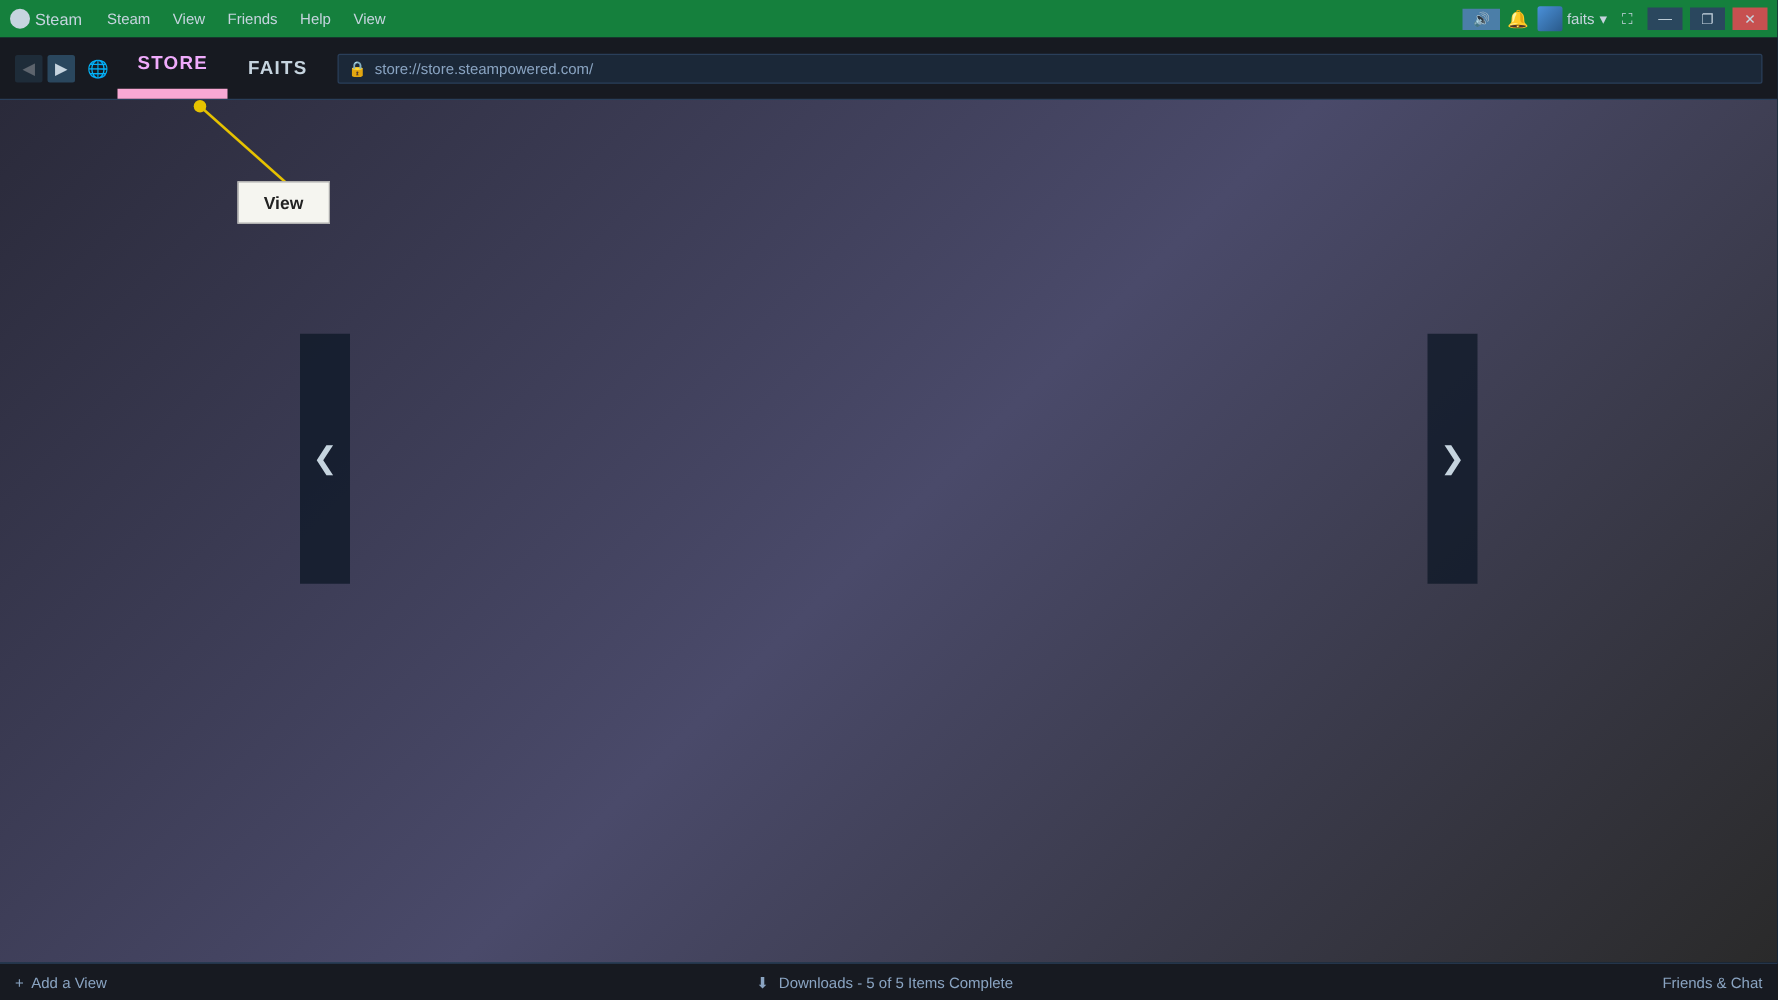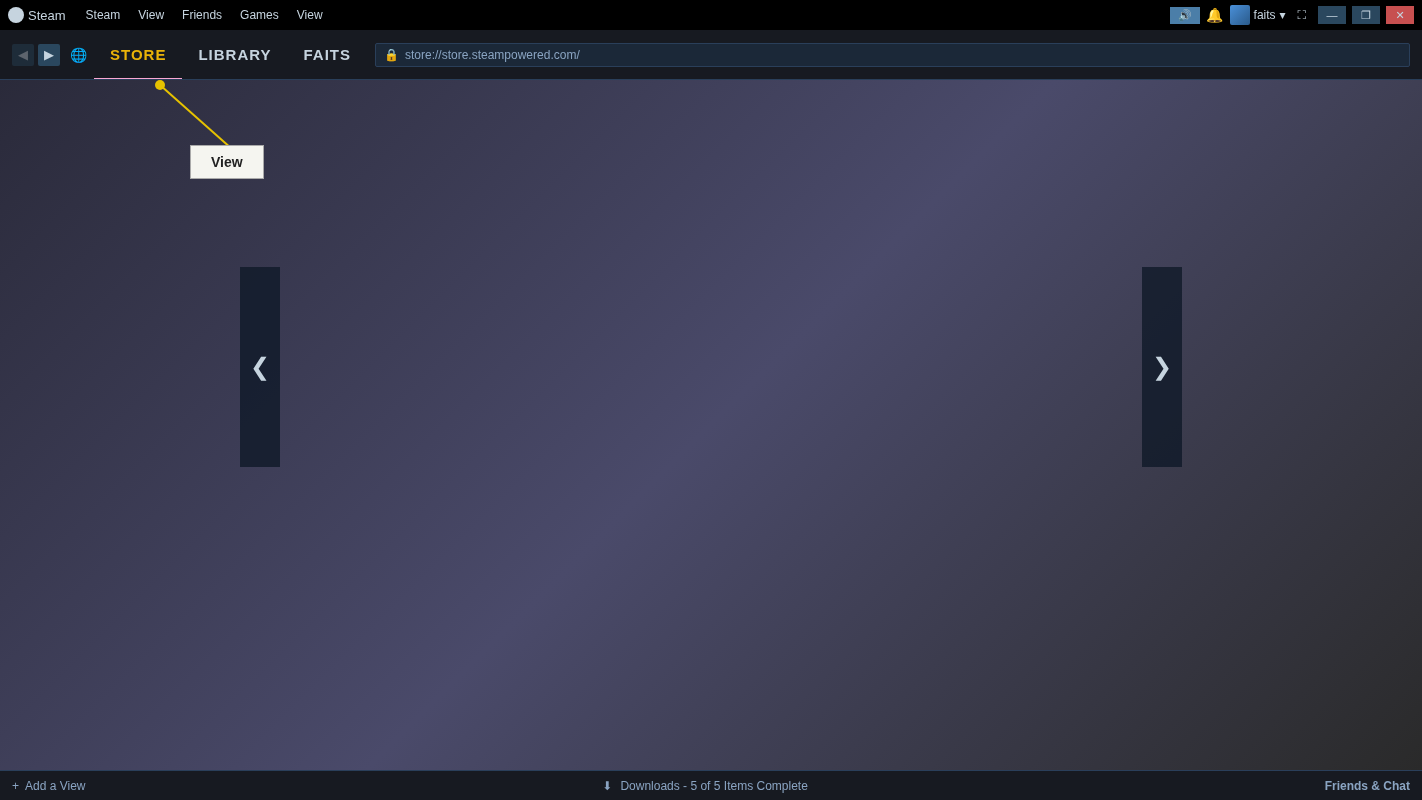--- a/index.html
+++ b/index.html
@@ -10,21 +10,21 @@
       font-family: 'Arial', sans-serif;
       color: #c6d4df;
       overflow: hidden;
       position: relative;
     }
 
     
     .title-bar {
       display: flex;
       align-items: center;
-      background: #000000;
+      background: #15803d;
       height: 30px;
       padding: 0 8px;
       justify-content: space-between;
     }
     .title-bar-left {
       display: flex;
       align-items: center;
       gap: 12px;
     }
     .title-bar-logo {
@@ -168,22 +168,22 @@
       font-size: 15px;
       font-weight: bold;
       letter-spacing: 1px;
       cursor: pointer;
       border: none;
       background: transparent;
       color: #c6d4df;
       text-transform: uppercase;
     }
     .nav-tab.active {
-      color: #eab308;
-      border-bottom: 1px solid #f9a8d4;
+      color: #f0abfc;
+      border-bottom: 8px solid #f9a8d4;
     }
     .url-bar-wrap {
       flex: 1;
       margin-left: 8px;
     }
     .url-bar {
       display: flex;
       align-items: center;
       background: #1b2838;
       border: 1px solid #2a3f5a;
@@ -507,37 +507,36 @@
       display: flex;
       align-items: center;
       gap: 8px;
       color: #8aa4c2;
       font-size: 12px;
     }
     .status-right {
       color: #8aa4c2;
       font-size: 12px;
       cursor: pointer;
-      font-weight: bold;
     }
   </style>
 </head>
 <body>
 
 <div class="title-bar">
   <div class="title-bar-left">
     <div class="title-bar-logo">
       <span class="steam-icon"></span>
       <span>Steam</span>
     </div>
     <div class="title-menu">
       <button class="title-menu-item">Steam</button>
       <button class="title-menu-item">View</button>
       <button class="title-menu-item">Friends</button>
-      <button class="title-menu-item">Games</button>
+      <button class="title-menu-item">Help</button>
       <button class="title-menu-item">View</button>
     </div>
   </div>
   <div class="title-bar-right">
     <button class="notification-btn">
       <span>🔊</span>
     </button>
     <button class="bell-btn">
       <span>🔔</span>
     </button>
@@ -558,21 +557,20 @@
 <div class="nav-bar">
   <div class="nav-arrows">
     <button class="nav-arrow disabled">◀</button>
     <button class="nav-arrow">▶</button>
   </div>
   <button class="nav-globe">
     <span>🌐</span>
   </button>
   <div class="nav-tabs">
     <button class="nav-tab active">STORE</button>
-    <button class="nav-tab">LIBRARY</button>
     <button class="nav-tab">FAITS</button>
   </div>
   <div class="url-bar-wrap">
     <div class="url-bar">
       <span class="url-bar-icon">🔒</span>
       <span class="url-text">store://store.steampowered.com/</span>
     </div>
   </div>
 </div>
 

